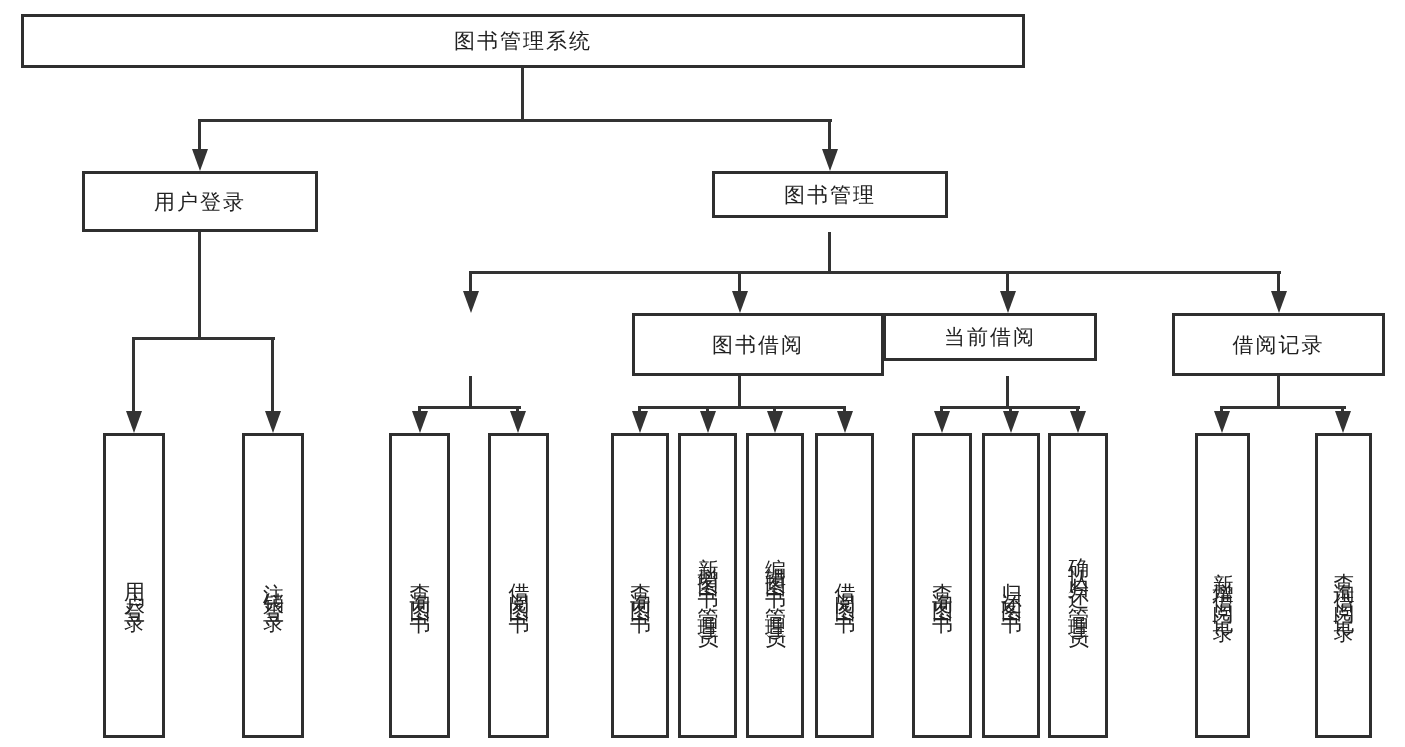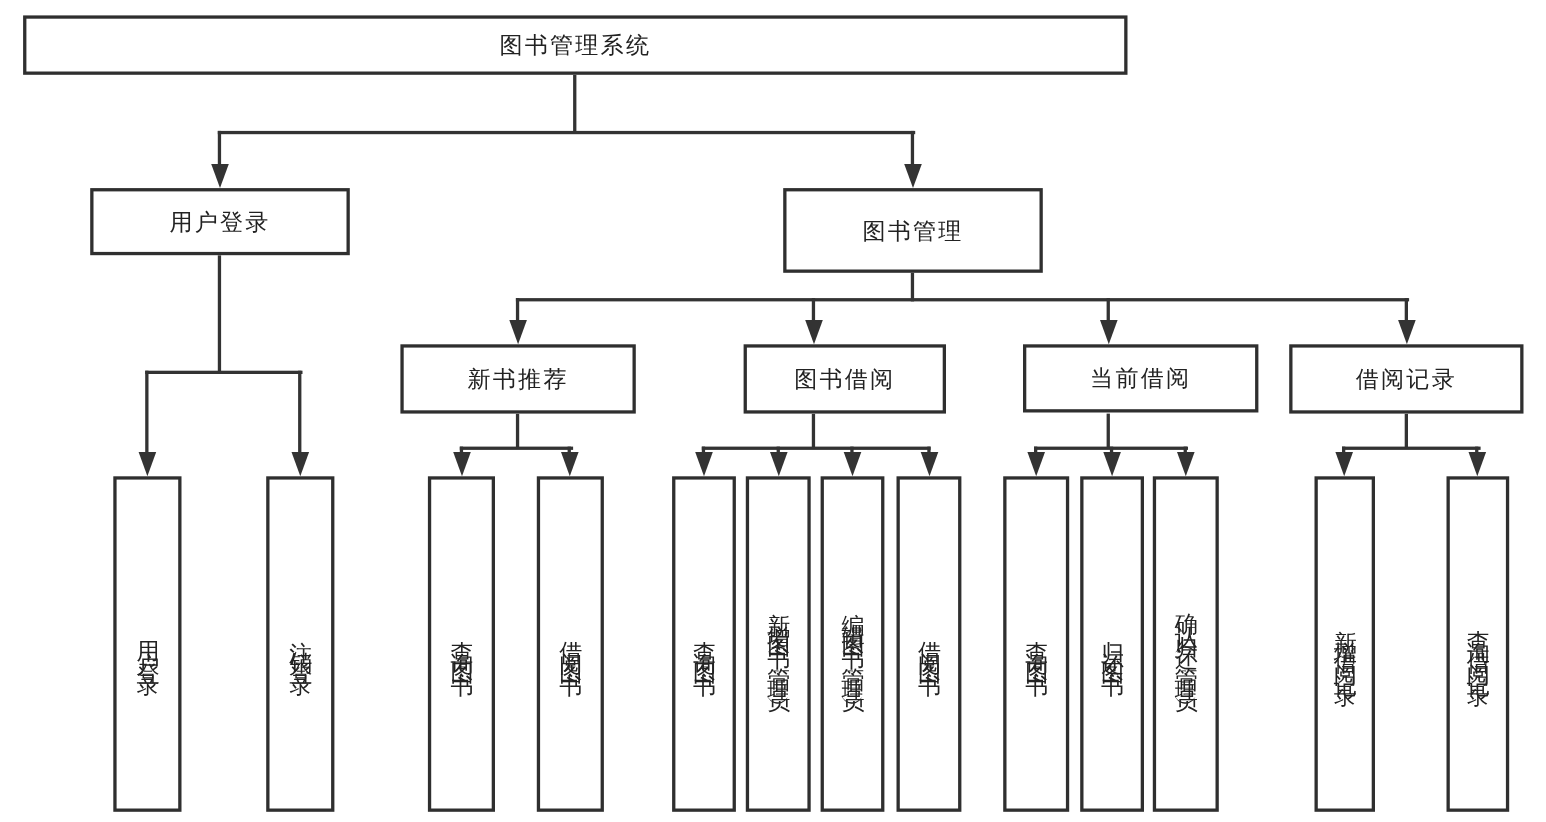--- a/index.html
+++ b/index.html
@@ -43,33 +43,30 @@
 <div id="canvas">
 
   <div class="box h" style="left:21px;top:14px;width:1004px;height:54px;">
     <span>图书管理系统</span>
   </div>
 
   <div class="box h" style="left:82px;top:171px;width:236px;height:61px;">
     <span>用户登录</span>
   </div>
 
-  <div class="box h" style="left:712px;top:171px;width:236px;height:77px;">
+  <div class="box h" style="left:712px;top:171px;width:236px;height:47px;">
     <span>图书管理</span>
   </div>
 
-  <div class="box h" style="left:364px;top:313px;width:214px;height:63px;">
-    <span>新书推荐</span>
-  </div>
 
-  <div class="box h" style="left:632px;top:313px;width:184px;height:63px;margin-left:44px;">
+  <div class="box h" style="left:632px;top:313px;width:252px;height:63px;">
     <span>图书借阅</span>
   </div>
 
-  <div class="box h" style="left:930px;top:313px;width:214px;height:62px;">
+  <div class="box h" style="left:883px;top:313px;width:214px;height:48px;">
     <span>当前借阅</span>
   </div>
 
   <div class="box h" style="left:1172px;top:313px;width:213px;height:63px;justify-content:center;">
     <span>借阅记录</span>
   </div>
 
   <div class="box v" style="left:103px;top:433px;width:62px;height:305px;">
     <span>用户登录</span>
   </div>

